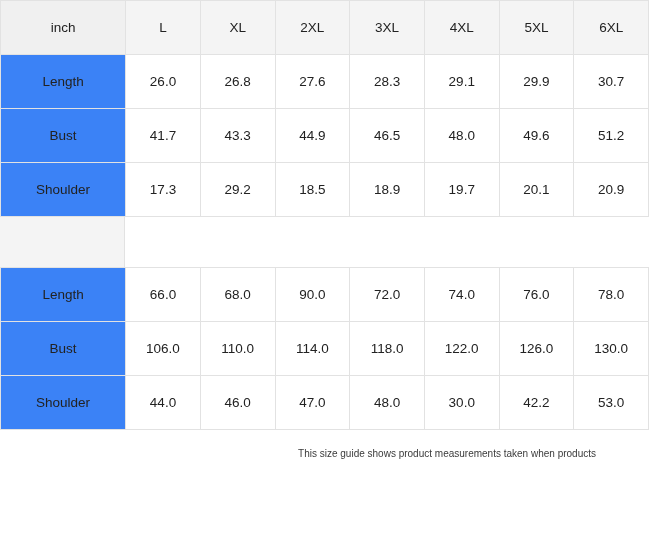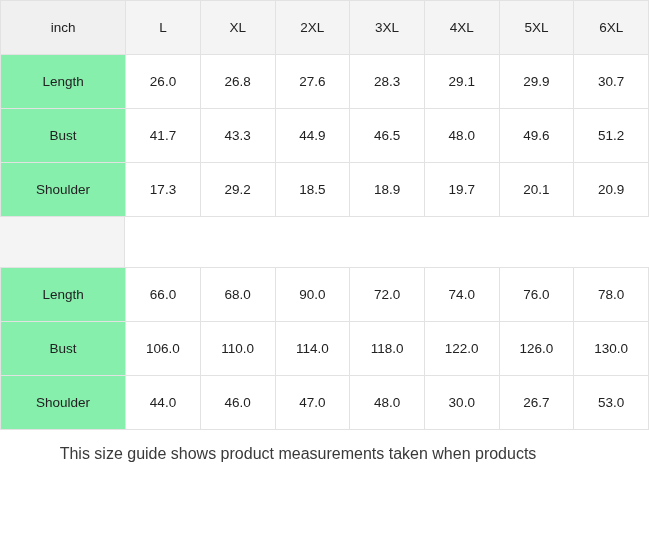--- a/index.html
+++ b/index.html
@@ -43,41 +43,41 @@
     height: 53px;
     background: #f4f4f4;
   }
   tr.header-row td.label-cell {
     background: #f0f0f0;
   }
   tr.data-row td {
     height: 53px;
   }
   tr.data-row td.label-cell {
-    background: #86efac;
+    background: #3b82f6;
   }
   .spacer-band {
     height: 50px;
     width: 649px;
     display: flex;
     box-sizing: border-box;
   }
   .spacer-band .sp-left {
     width: 125px;
     border-right: 1px solid #e2e2e2;
     box-sizing: border-box;
     background: #f4f4f4;
   }
   .spacer-band .sp-right {
     flex: 1;
     background: #ffffff;
   }
   .note {
-    text-align: center;
-    font-size: 16px;
+    text-align: right;
+    font-size: 10px;
     color: #3a3a3a;
     line-height: 19px;
     padding-top: 14px;
   }
   .note div { white-space: nowrap; }
 </style>
 </head>
 <body>
 
 <div class="size-guide">
@@ -174,21 +174,21 @@
         <td>126.0</td>
         <td>130.0</td>
       </tr>
       <tr class="data-row">
         <td class="label-cell">Shoulder</td>
         <td>44.0</td>
         <td>46.0</td>
         <td>47.0</td>
         <td>48.0</td>
         <td>30.0</td>
-        <td>26.7</td>
+        <td>42.2</td>
         <td>53.0</td>
       </tr>
     </tbody>
   </table>
 
   <div class="note">
     <div>This size guide shows product measurements taken when products</div>
   </div>
 
 </div>

